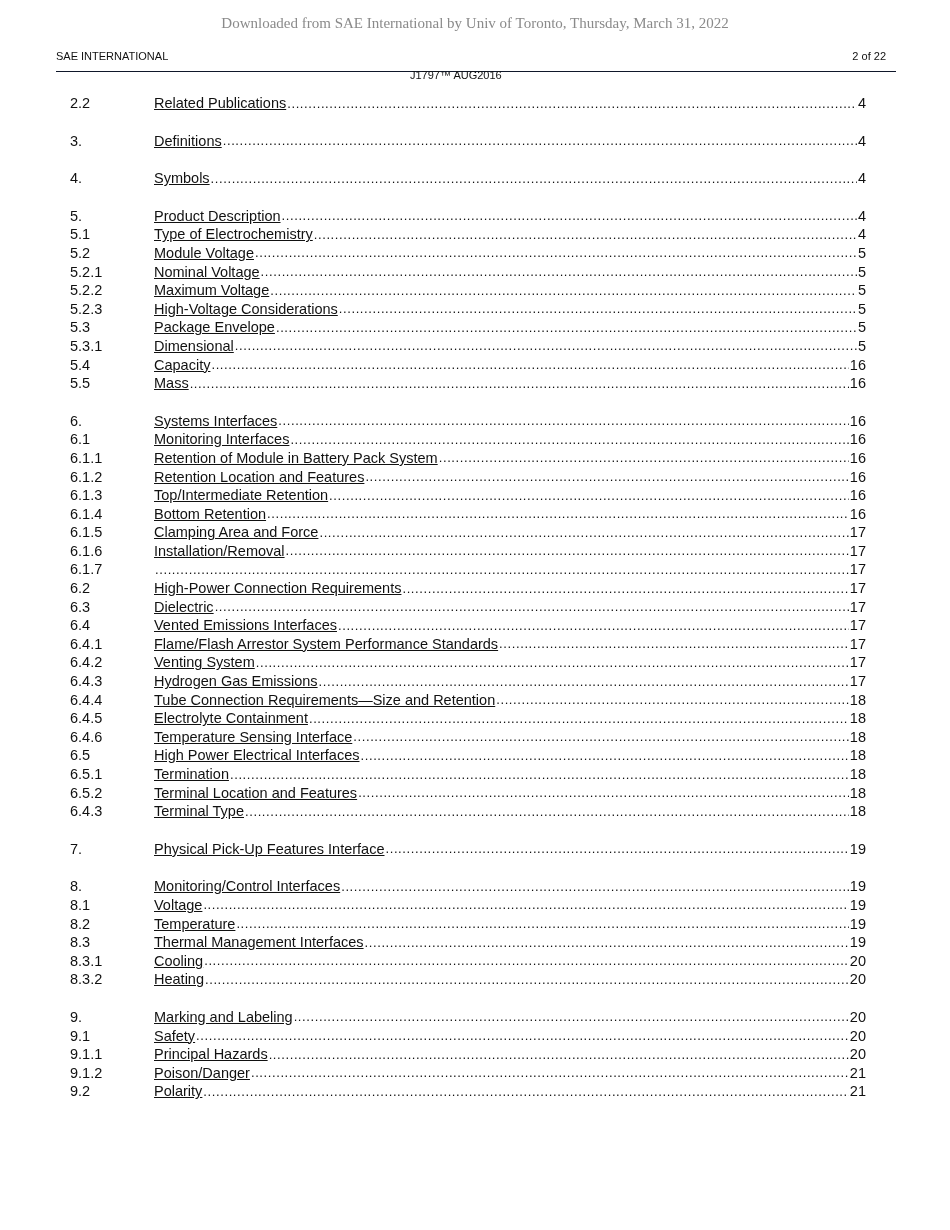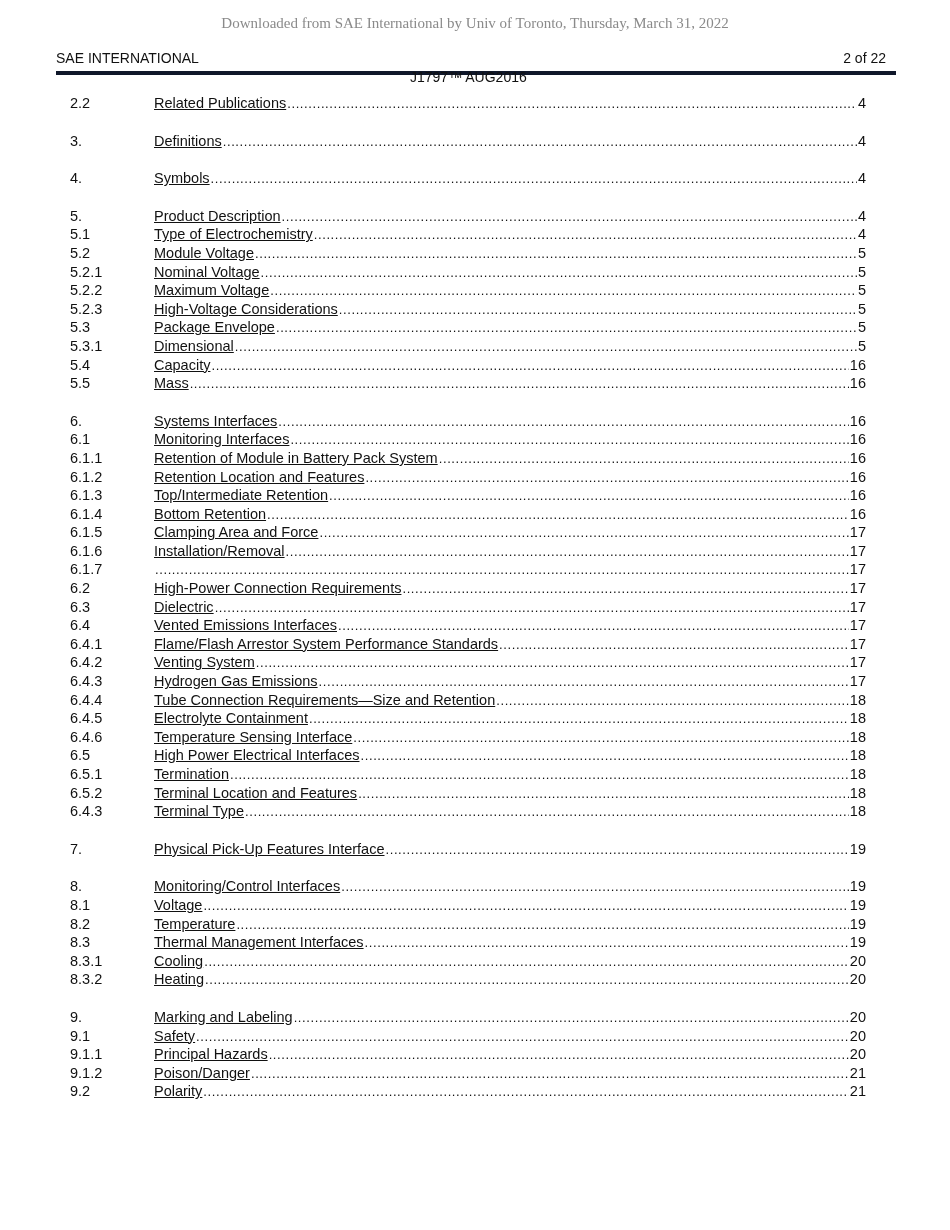--- a/index.html
+++ b/index.html
@@ -1,27 +1,27 @@
 <!DOCTYPE html>
 <html><head>
   <meta charset="utf-8">
   <style>
     html, body { margin: 0; padding: 0; background: #ffffff; }
     body { width: 950px; height: 1230px; position: relative; overflow: hidden;
            font-family: "Liberation Sans", sans-serif; color: #111; }
     .watermark { position: absolute; top: 15px; left: 0; width: 950px; text-align: center;
                  font-family: "Liberation Serif", serif; font-size: 15px; color: #8a8a8a; }
     .header { position: absolute; top: 49px; left: 56px; width: 840px; height: 22px;
-              border-bottom: 4px solid #0f172a; font-size: 14px; }
+              border-bottom: 1px solid #0f172a; font-size: 11px; }
     .header .left { position: absolute; left: 0; top: 1px; }
     .header .center { position: absolute; left: 354px; top: 1px; margin-top: 19px; }
     .header .right { position: absolute; right: 10px; top: 1px; }
     .toc { position: absolute; top: 94px; left: 70px; width: 796px; font-size: 14.5px; }
     .group { margin-bottom: 19px; }
-    .row { display: flex; align-items: flex-start; height: 18.6px; line-height: 18.6px; }
+    .row { display: flex; align-items: center; height: 18.6px; line-height: 18.6px; }
     .num { width: 84px; flex: none; }
     .title { flex: none; white-space: nowrap; text-decoration: underline; }
     .leader { flex: 1 1 auto; overflow: hidden; white-space: nowrap; margin: 0 1px; }
     .leader::after { content: "..............................................................................................................................................................................................................................................................................................................."; letter-spacing: 0.6px; font-size: 13px; }
     .page { flex: none; text-align: right; }
   </style>
 </head>
 <body>
 
 <div class="watermark">Downloaded from SAE International by Univ of Toronto, Thursday, March 31, 2022</div>

